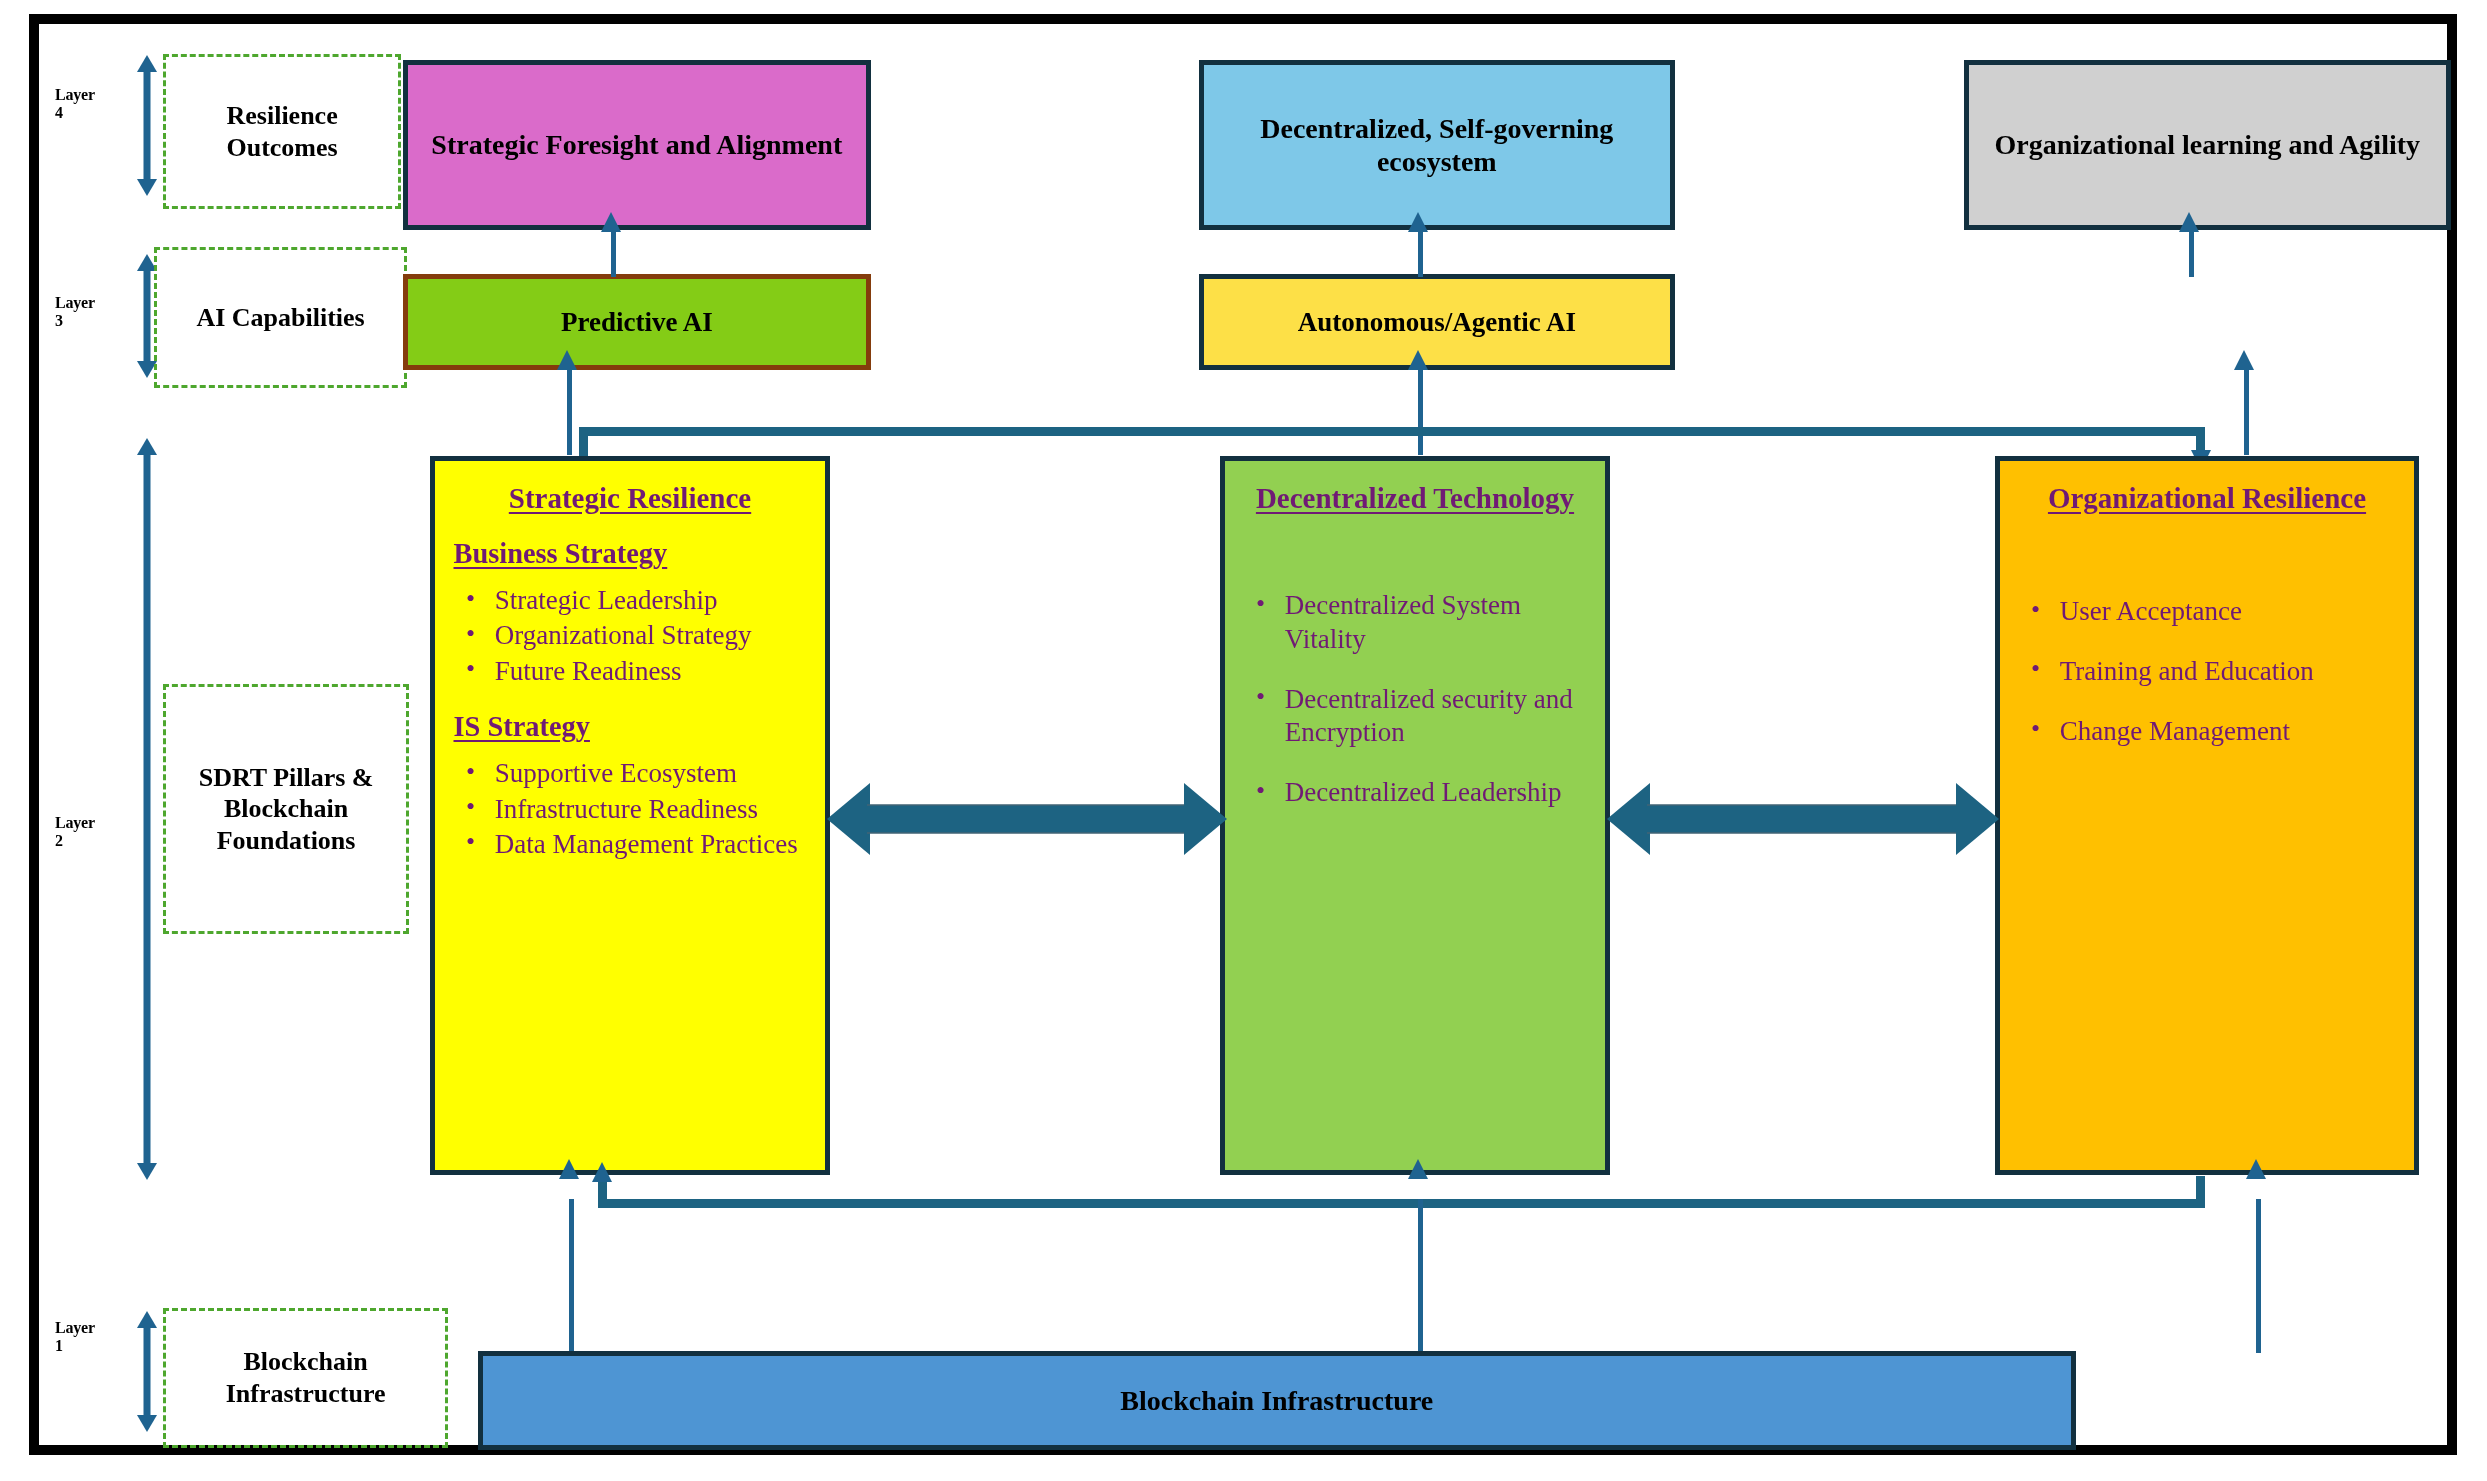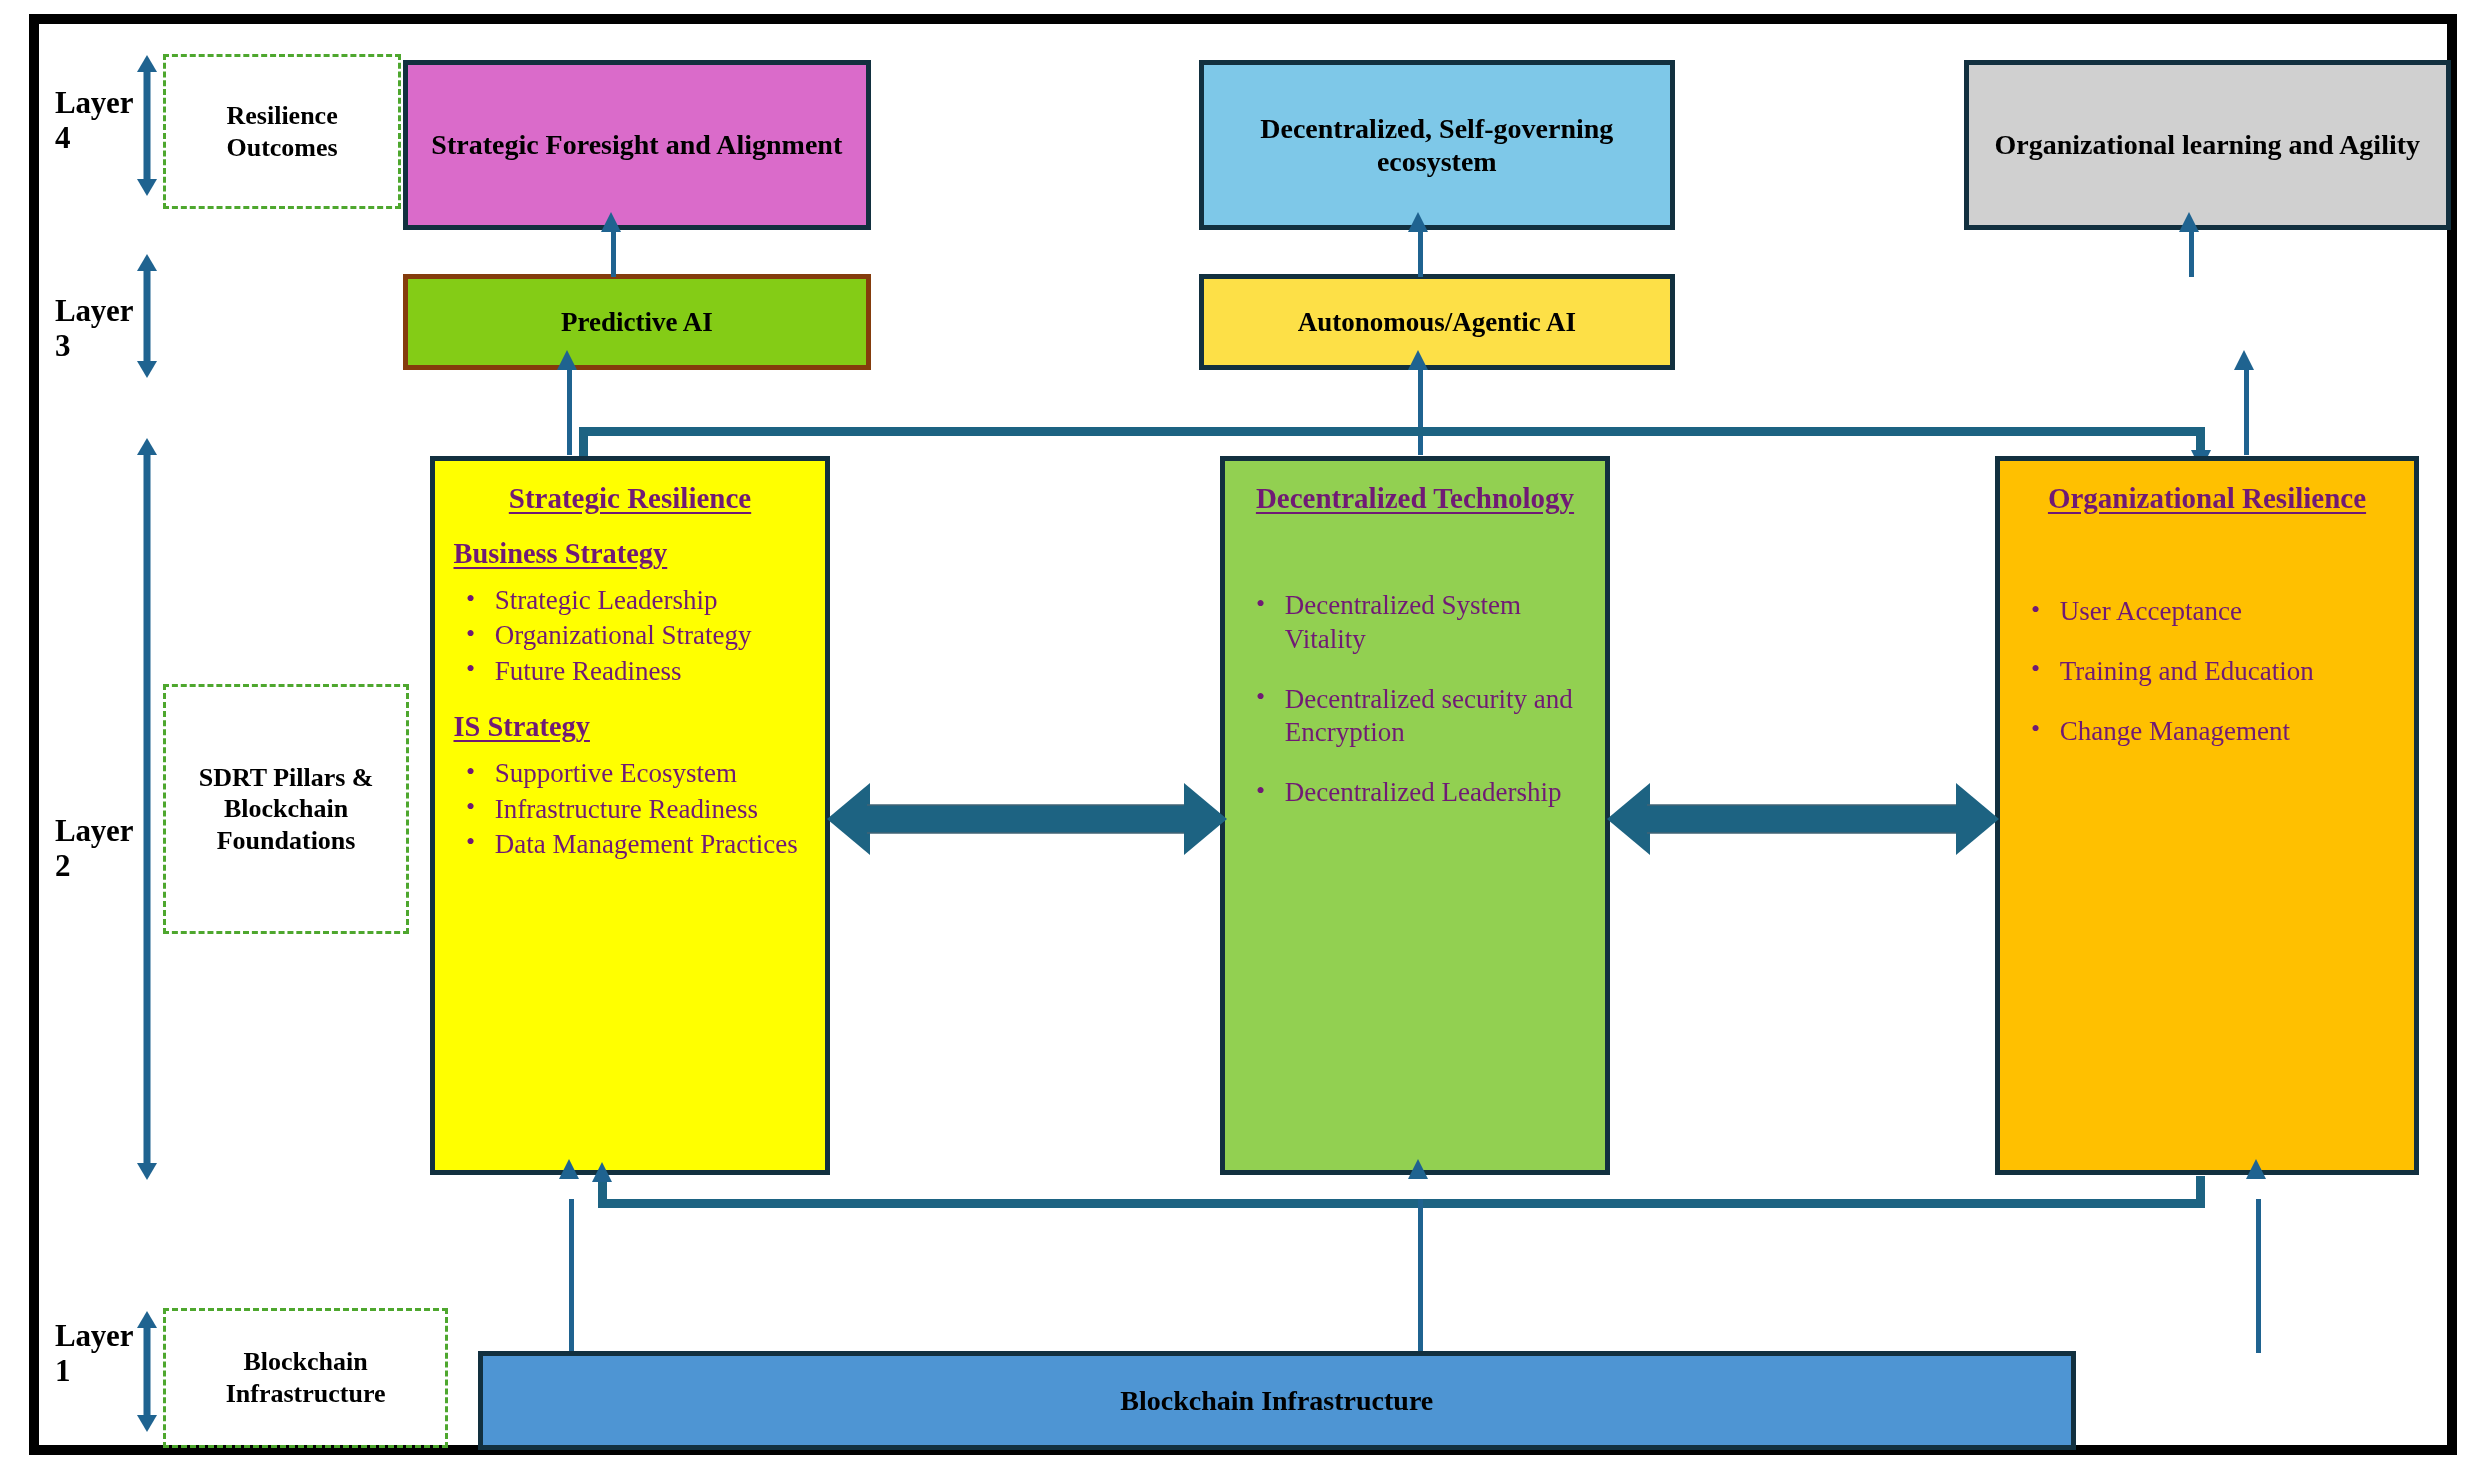--- a/index.html
+++ b/index.html
@@ -26,21 +26,21 @@
     height: 1441px;
     border: 10px solid #000000;
     box-sizing: border-box;
     background: #ffffff;
   }
 
   
   .layer-label {
     position: absolute;
     font-weight: bold;
-    font-size: 31px;
+    font-size: 16px;
     line-height: 1.12;
     color: #000000;
     letter-spacing: -0.2px;
     width: 85px;
     text-align: left;
   }
 
   
   .span-arrow { position: absolute; }
   .span-arrow .shaft {
@@ -230,20 +230,23 @@
   <div class="span-arrow" style="left:135px; top:1311px; width:23px; height:121px;">
     <div class="head up"></div>
     <div class="shaft" style="top:15.4px; bottom:15.4px;"></div>
     <div class="head down"></div>
   </div>
 
   <div class="dashed-box" style="left:163px; top:54px; width:223px; height:143px; font-size:26px;">
     <span>Resilience Outcomes</span>
   </div>
 
+  <div class="dashed-box" style="left:154px; top:247px; width:238px; height:129px; font-size:26px;">
+    <span>AI Capabilities</span>
+  </div>
 
   <div class="dashed-box" style="left:163px; top:684px; width:231px; height:238px; font-size:26px;">
     <span>SDRT Pillars &amp; Blockchain Foundations</span>
   </div>
 
   <div class="dashed-box" style="left:163px; top:1308px; width:270px; height:128px; font-size:26px;">
     <span>Blockchain Infrastructure</span>
   </div>
 
   <div class="node magenta" style="left:403px; top:60px; width:436px; height:151px; font-size:28px;">

